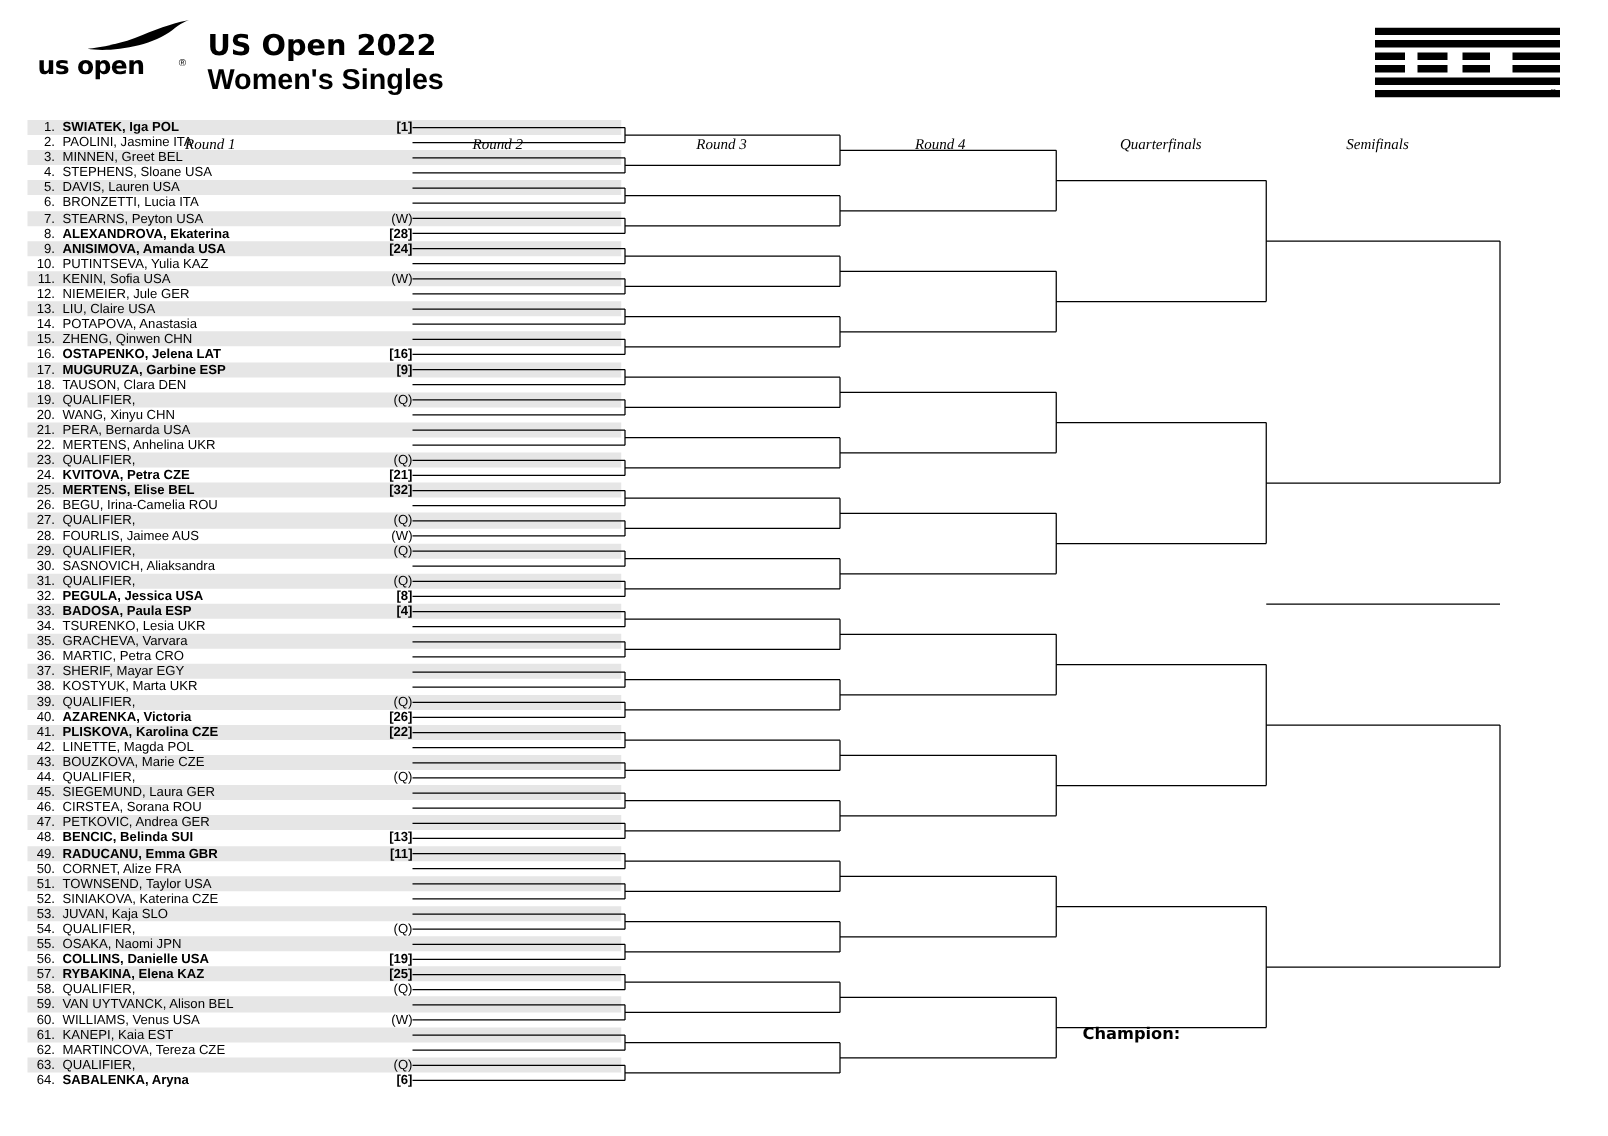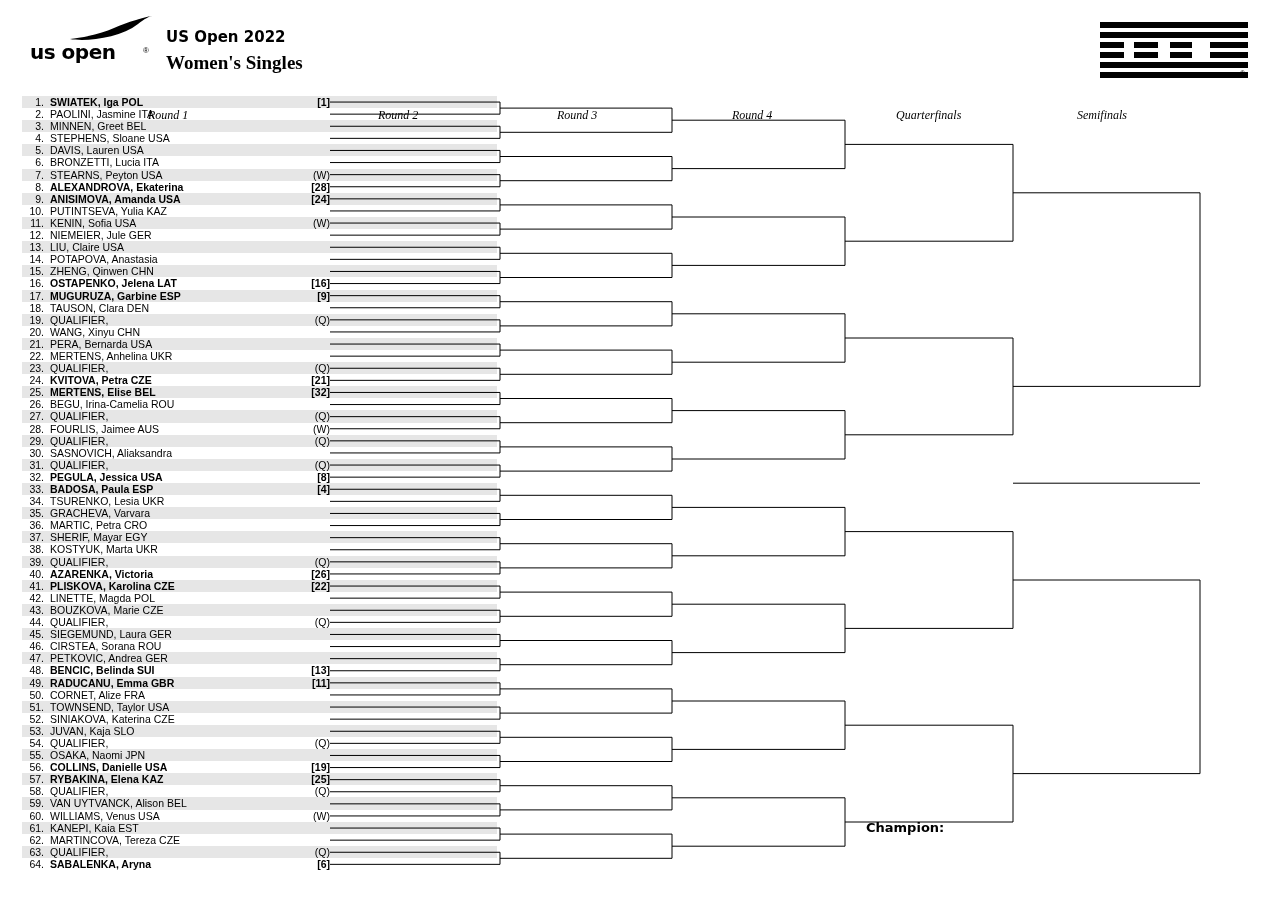--- a/index.html
+++ b/index.html
@@ -56,30 +56,30 @@
     left: 113px;
     top: 32px;
     font-size: 8px;
   }
   .title-block {
     position: absolute;
     left: 166px;
     top: 24px;
   }
   .title-main {
-    font-size: 15px;
+    font-size: 23px;
     font-weight: bold;
     line-height: 26px;
     font-family: "DejaVu Sans", sans-serif;
   }
   .title-sub {
-    font-size: 19px;
+    font-size: 23px;
     font-weight: bold;
     line-height: 26px;
-    font-family: Liberation Serif, serif;
+    font-family: Liberation Sans, sans-serif;
   }
   .ibm-logo {
     position: absolute;
     right: 38px;
     top: 22px;
     width: 148px;
     height: 56px;
   }
 
   

